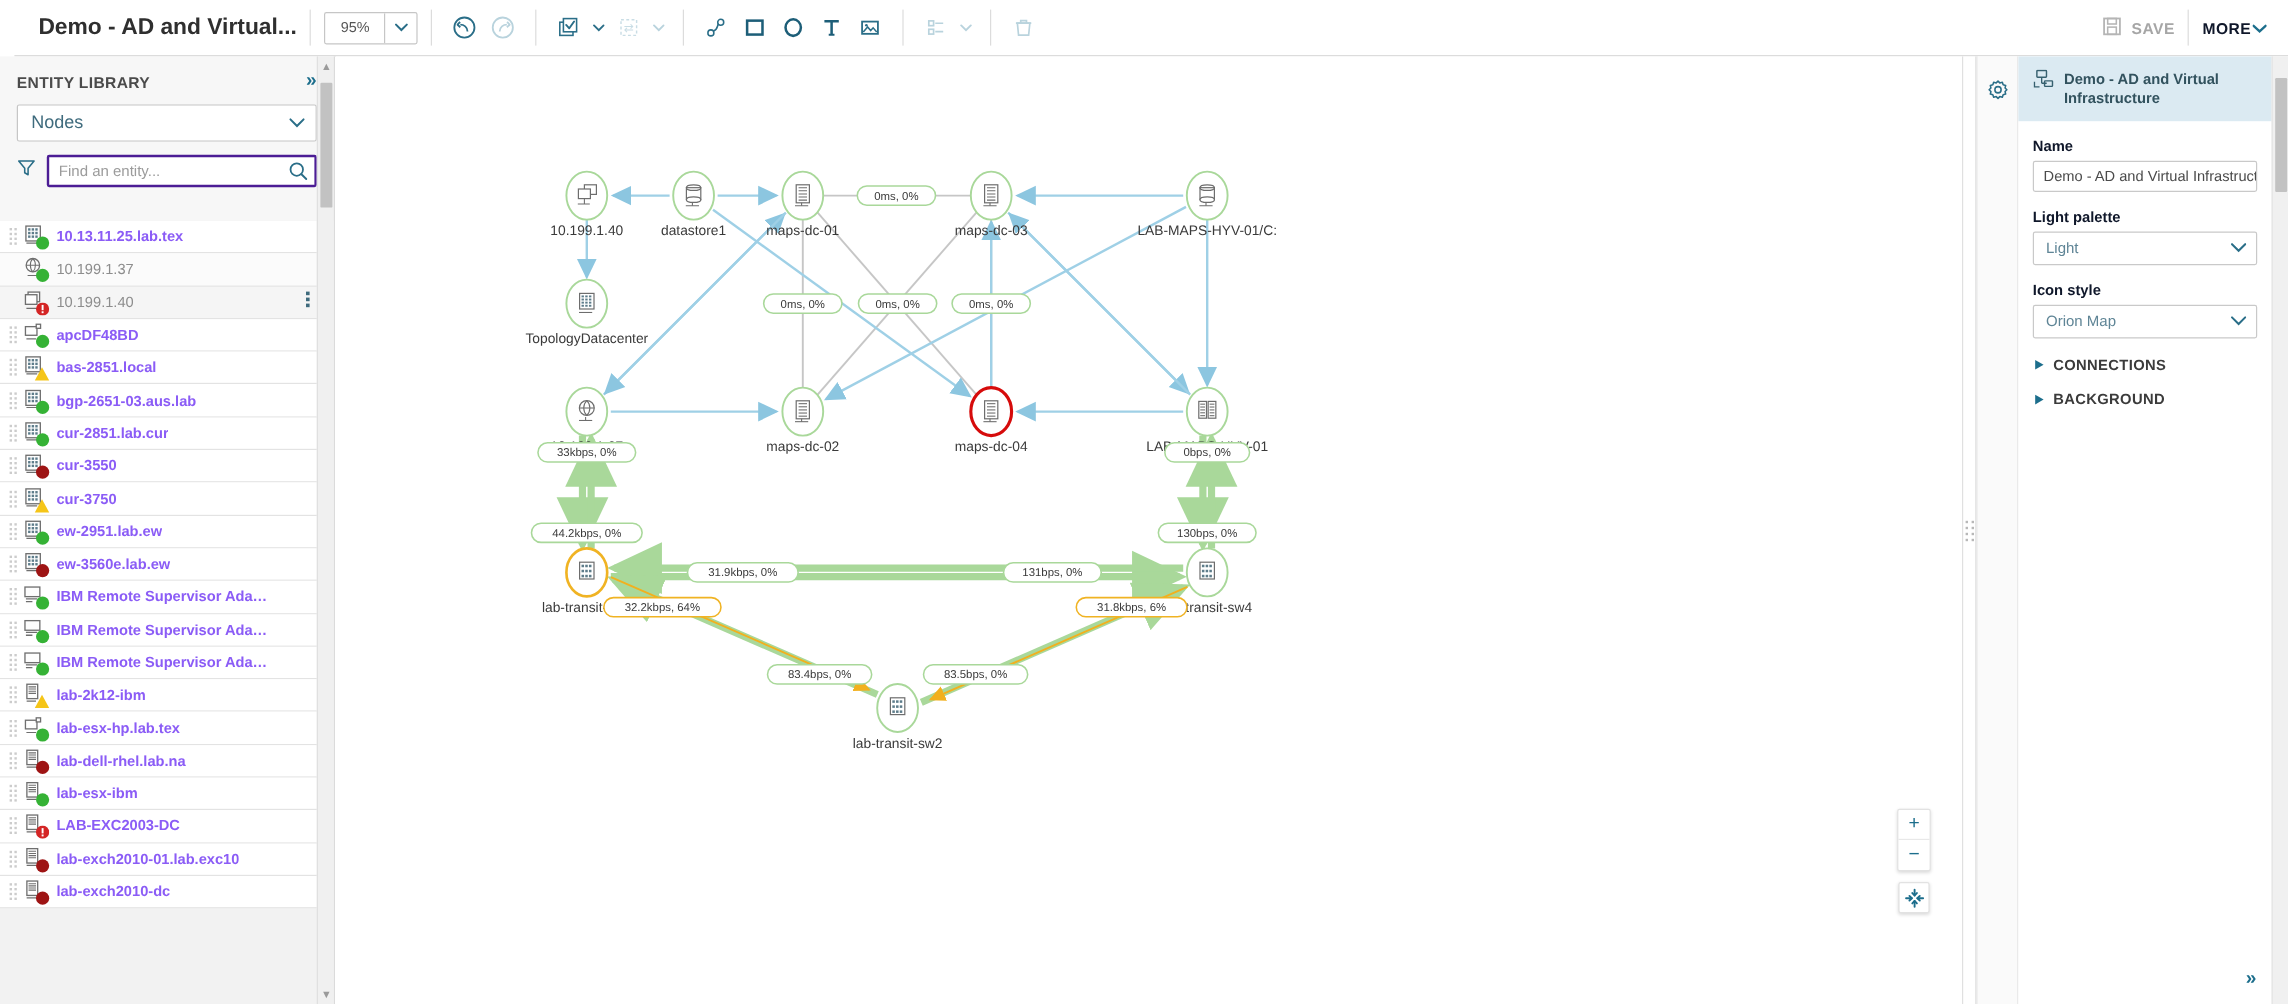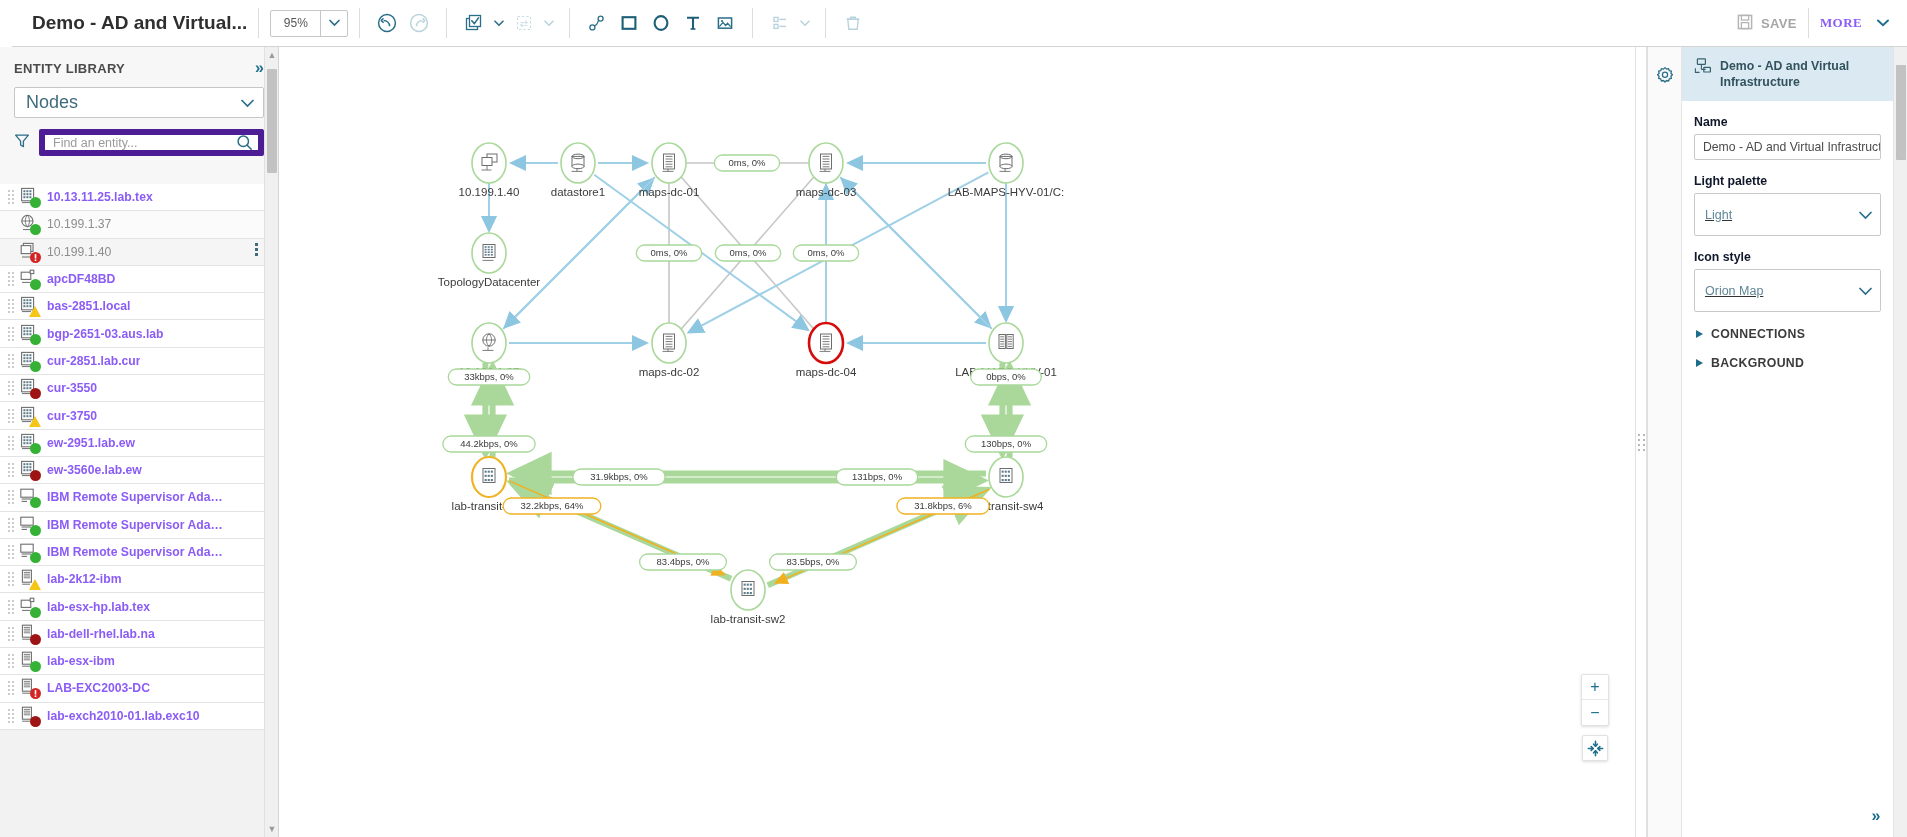--- a/index.html
+++ b/index.html
@@ -43,48 +43,48 @@
   .tb-btn {
     width: 30px; height: 30px;
     display: flex; align-items: center; justify-content: center;
     margin: 0 1px; border-radius: 2px;
   }
   .tb-caret { width: 18px; height: 30px; display: flex; align-items:center; justify-content:center; }
   .tb-right {
     margin-left: auto; display: flex; align-items: center; padding-right: 30px;
   }
   .save-btn { display: flex; align-items: center; gap: 7px; color: #a6a6a6; font-size: 13px; font-weight: bold; letter-spacing: .4px;}
-  .more-btn { display: flex; align-items: center; gap: 15px; color: #8b5cf6; font-size: 13px; font-weight: bold; letter-spacing: .4px; font-family: Liberation Serif, serif; }
+  .more-btn { display: flex; align-items: center; gap: 1px; color: #0f172a; font-size: 13px; font-weight: bold; letter-spacing: .4px; }
 
   
   #sidebar {
     position: absolute; left: 0; top: 47px;
     width: 279px; height: 790px;
     background: #f7f7f7;
     border-right: 1px solid #d4d4d4;
   }
   #sidebar-header {
     display: flex; align-items: center; justify-content: space-between;
     padding: 12px 14px 8px 14px;
   }
   #sidebar-title { font-size: 13px; font-weight: bold; color: #4b4b4b; letter-spacing: .3px;}
   .dblchev { color: #1c6e8c; font-size: 16px; font-weight: bold; }
   .sel-wrap {
     margin: 2px 14px 0 14px;
     height: 31px; border: 1px solid #c6c6c6; background: #fff;
     display: flex; align-items: center; justify-content: space-between;
     padding: 0 9px 0 11px; border-radius: 2px;
   }
-  .sel-wrap span.val { font-size: 18px; color: #3f6b7d; }
+  .sel-wrap span.val { font-size: 15px; color: #3f6b7d; }
   .filter-row {
     display: flex; align-items: center; margin: 11px 14px 0 14px; gap: 9px;
   }
   .search-box {
     flex: 1; display: flex; align-items: center;
-    border: 6px solid #4c1d95; background: #fff; height: 27px; border-radius: 2px;
+    border: 2px solid #4c1d95; background: #fff; height: 27px; border-radius: 2px;
   }
   .search-box input {
     flex: 1; border: 0; outline: 0; padding: 0 8px; font-size: 12.5px;
     color: #333; background: transparent;
     font-family: "Liberation Sans", sans-serif;
   }
   .search-box input::placeholder { color: #9b9b9b; }
   .search-go {
     width: 27px; height: 23px; display:flex; align-items:center; justify-content:center;
   }
@@ -218,23 +218,23 @@
   .field-label {
     font-size: 12.3px; font-weight: bold; color: #0f172a;
     margin: 14px 0 5px 12px;
   }
   .field-input {
     margin: 0 12px; height: 26px; border: 1px solid #c9c9c9; background: #fff;
     display: flex; align-items: center; padding: 0 8px; border-radius: 2px;
     font-size: 12.2px; color: #4b4b4b; overflow: hidden; white-space: nowrap;
   }
   .field-select {
-    margin: 0 12px; height: 43px; border: 1px solid #c9c9c9; background: #fff;
+    margin: 0 12px; height: 28px; border: 1px solid #c9c9c9; background: #fff;
     display: flex; align-items: center; justify-content: space-between;
-    padding: 0 8px 0 10px; border-radius: 2px; text-decoration: underline;
+    padding: 0 8px 0 10px; border-radius: 2px;
   }
   .field-select span.v { font-size: 12.5px; color: #5f8596; }
   .accordion {
     display: flex; align-items: center; gap: 8px;
     margin: 15px 0 0 14px;
   }
   .accordion .tri {
     width: 0; height: 0; border-left: 7px solid #1c6e8c;
     border-top: 4.5px solid transparent; border-bottom: 4.5px solid transparent;
   }
@@ -884,20 +884,43 @@
             <rect x="3.4" y="1.2" width="9" height="12" stroke="#6f6f6f" stroke-width="1.1" fill="#fdfdfd"></rect>
             <g stroke="#6f6f6f" stroke-width=".9">
               <path d="M4.8 3.4 H11"></path>
               <path d="M4.8 5.2 H11"></path>
               <path d="M4.8 7 H11"></path>
               <path d="M4.8 8.8 H11"></path>
             </g>
             <path d="M3.2 15.2 H11" stroke="#6f6f6f" stroke-width="1"></path>
           </svg><span class="status-dot st-down"></span></span>
         <span class="ent-label">lab-exch2010-01.lab.exc10</span>
+      </div>
+      <div class="ent-row">
+        <span class="grip">
+          <i></i>
+          <i></i>
+          <i></i>
+          <i></i>
+          <i></i>
+          <i></i>
+          <i></i>
+          <i></i>
+        </span>
+        <span class="ent-ico"><svg width="20" height="18" viewBox="0 0 20 18">
+            <rect x="3.4" y="1.2" width="9" height="12" stroke="#6f6f6f" stroke-width="1.1" fill="#fdfdfd"></rect>
+            <g stroke="#6f6f6f" stroke-width=".9">
+              <path d="M4.8 3.4 H11"></path>
+              <path d="M4.8 5.2 H11"></path>
+              <path d="M4.8 7 H11"></path>
+              <path d="M4.8 8.8 H11"></path>
+            </g>
+            <path d="M3.2 15.2 H11" stroke="#6f6f6f" stroke-width="1"></path>
+          </svg><span class="status-dot st-down"></span></span>
+        <span class="ent-label">lab-exch2010-dc</span>
       </div>
     </div>
 
   <div id="list-scrollbar">
     <div class="sb-arrow" style="top:0">▲</div>
     <div id="list-thumb"></div>
     <div class="sb-arrow" style="bottom:0">▼</div>
   </div>
 </div>
 

